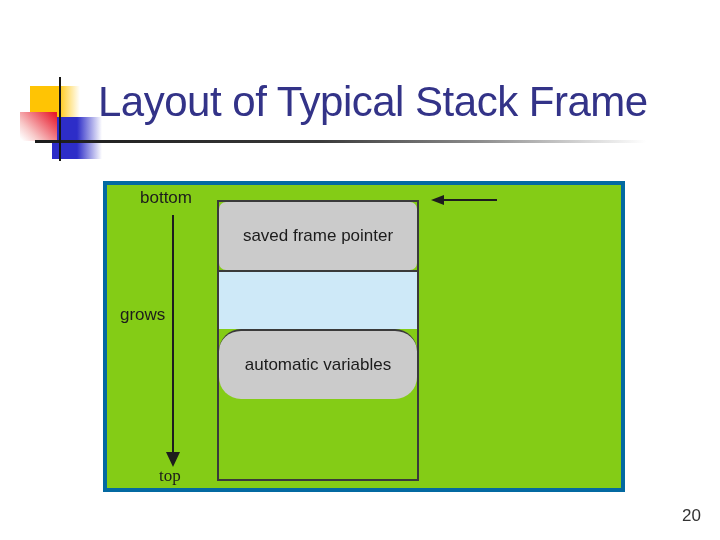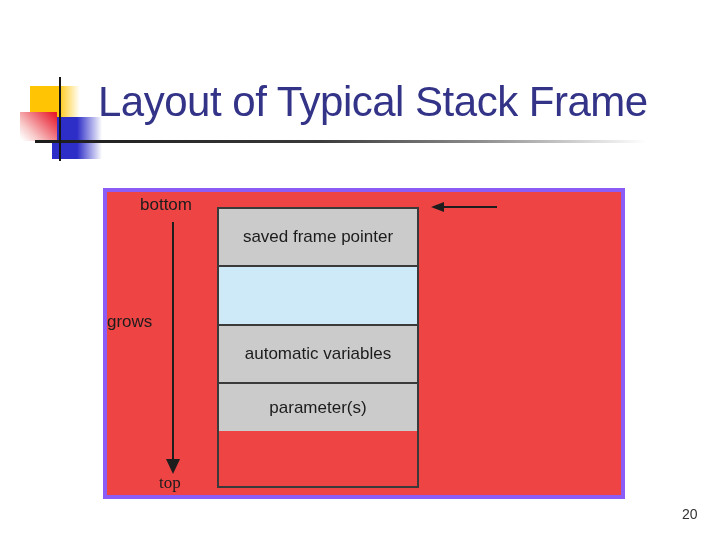--- a/index.html
+++ b/index.html
@@ -28,28 +28,28 @@
     position:absolute;left:35px;top:140px;width:630px;height:3px;
     background:linear-gradient(90deg,#1b1b1b 0%,#3a3a3a 45%,#8a8a8a 70%,#d9d9d9 88%,rgba(255,255,255,0) 97%);
   }
   .slide-title{
     position:absolute;left:98px;top:83px;width:600px;
     font-size:42px;line-height:38px;color:#333388;
     letter-spacing:-0.5px;white-space:nowrap;
   }
   
   .diagram{
-    position:absolute;left:103px;top:188px;width:514px;height:303px;
-    border:4px solid #8b5cf6;background:#ef4444;overflow:hidden;
+    position:absolute;left:103px;top:181px;width:514px;height:303px;
+    border:4px solid #0369a1;background:#84cc16;overflow:hidden;
   }
   .dlabel{
     position:absolute;font-size:17px;line-height:20px;color:#1c1c1c;white-space:nowrap;
   }
   .lbl-bottom{left:33px;top:3px;}
-  .lbl-grows{left:0px;top:120px;}
+  .lbl-grows{left:0px;top:120px;padding-left:13px;}
   .lbl-top{left:52px;top:281px;font-family:Liberation Serif, serif;}
   .lbl-frame-pointer{left:399px;top:3px;}
   
   .grow-shaft{position:absolute;left:65px;top:30px;width:2px;height:238px;background:#1d1d1d;}
   .grow-head{
     position:absolute;left:59px;top:267px;width:0;height:0;
     border-left:7px solid transparent;border-right:7px solid transparent;
     border-top:15px solid #1d1d1d;
   }
   
@@ -64,27 +64,27 @@
     position:absolute;left:110px;top:15px;width:202px;height:281px;
     border:2px solid #3a3a3a;box-sizing:border-box;
     display:flex;flex-direction:column;
   }
   .stack-row{
     display:flex;align-items:center;justify-content:center;
     font-size:17px;color:#1c1c1c;background:#cbcbcb;box-sizing:border-box;
   }
   .stack-row + .stack-row{border-top:2px solid #3a3a3a;}
   .row-0{height:55px;}
-  .row-1{height:56px;}
+  .row-1{height:68px;border-radius:7px;}
   .row-2{height:59px;background:#cee9f8;}
-  .row-3{height:58px;}
+  .row-3{height:70px;border-radius:22px;}
   .row-4{height:49px;}
   
   .page-number{
-    position:absolute;left:682px;top:506px;font-size:14px;color:#333333;
+    position:absolute;left:682px;top:506px;font-size:17px;color:#333333;
   }
 </style>
 </head>
 <body>
 
 <div class="deco-yellow"></div>
 <div class="deco-blue"></div>
 <div class="deco-red"></div>
 <div class="title-rule"></div>
 <div class="deco-vline"></div>
@@ -106,20 +106,17 @@
   <div class="stack">
     <div class="stack-row row-1">
       <span>saved frame pointer</span>
     </div>
     <div class="stack-row row-2">
       <span></span>
     </div>
     <div class="stack-row row-3">
       <span>automatic variables</span>
     </div>
-    <div class="stack-row row-4">
-      <span>parameter(s)</span>
-    </div>
   </div>
 
 </div>
 
 <div class="page-number">20</div>
 
 </body></html>

